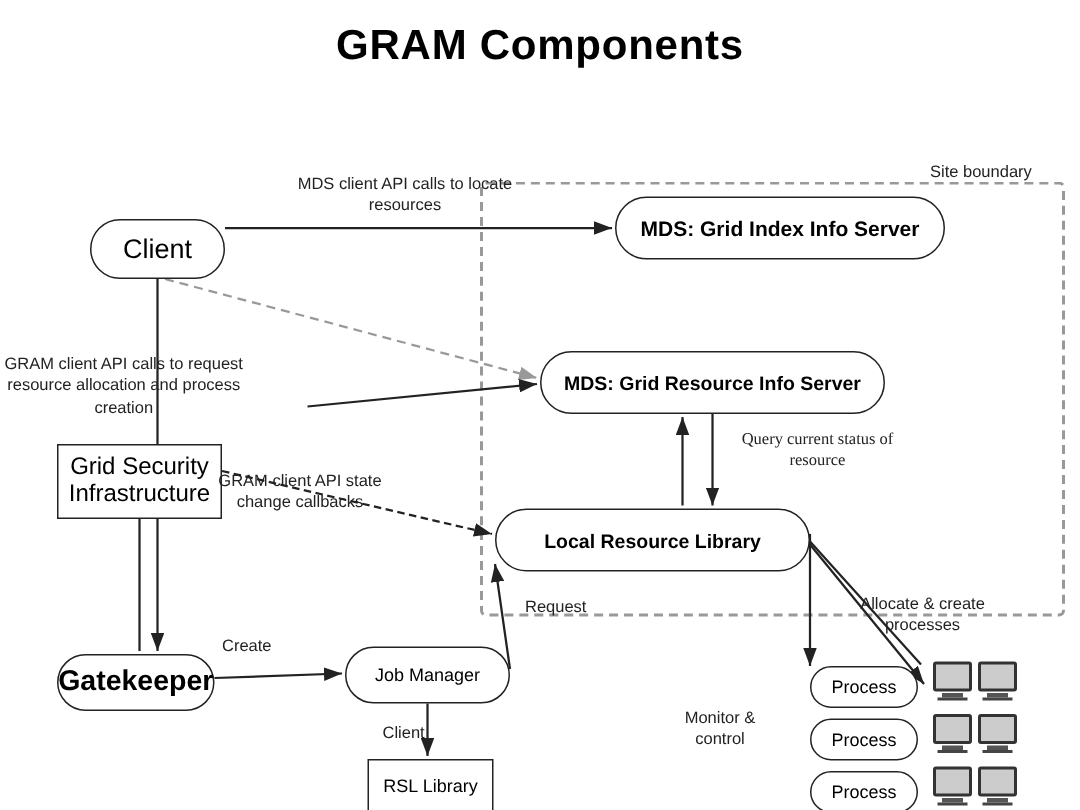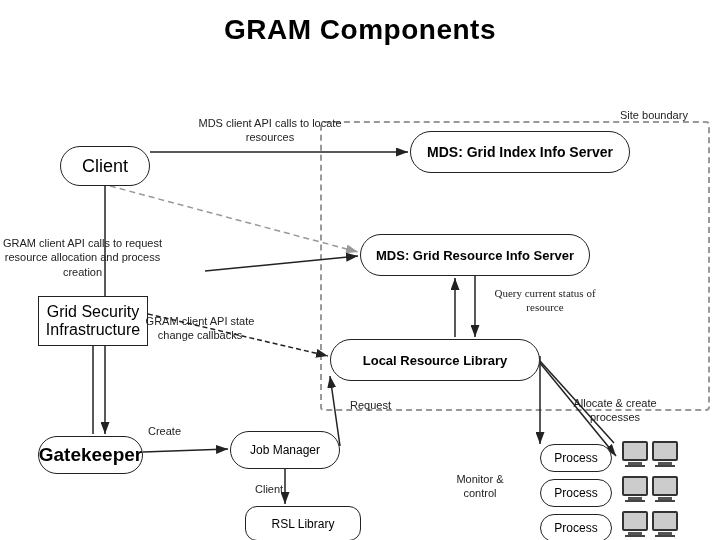--- a/index.html
+++ b/index.html
@@ -104,22 +104,22 @@
     #jobmanager-box {
       left: 230px; top: 375px;
       width: 110px; height: 38px;
       border-radius: 22px;
       font-size: 12px;
     }
 
     
     #rsl-box {
       left: 245px; top: 450px;
-      width: 116px; height: 35px;
-      border-radius: 12px;
+      width: 84px; height: 35px;
+      border-radius: 0;
       font-size: 12px;
     }
 
     
     .process-box {
       position: absolute;
       border: 1.5px solid #222;
       background: #fff;
       width: 72px; height: 28px;
       border-radius: 14px;

